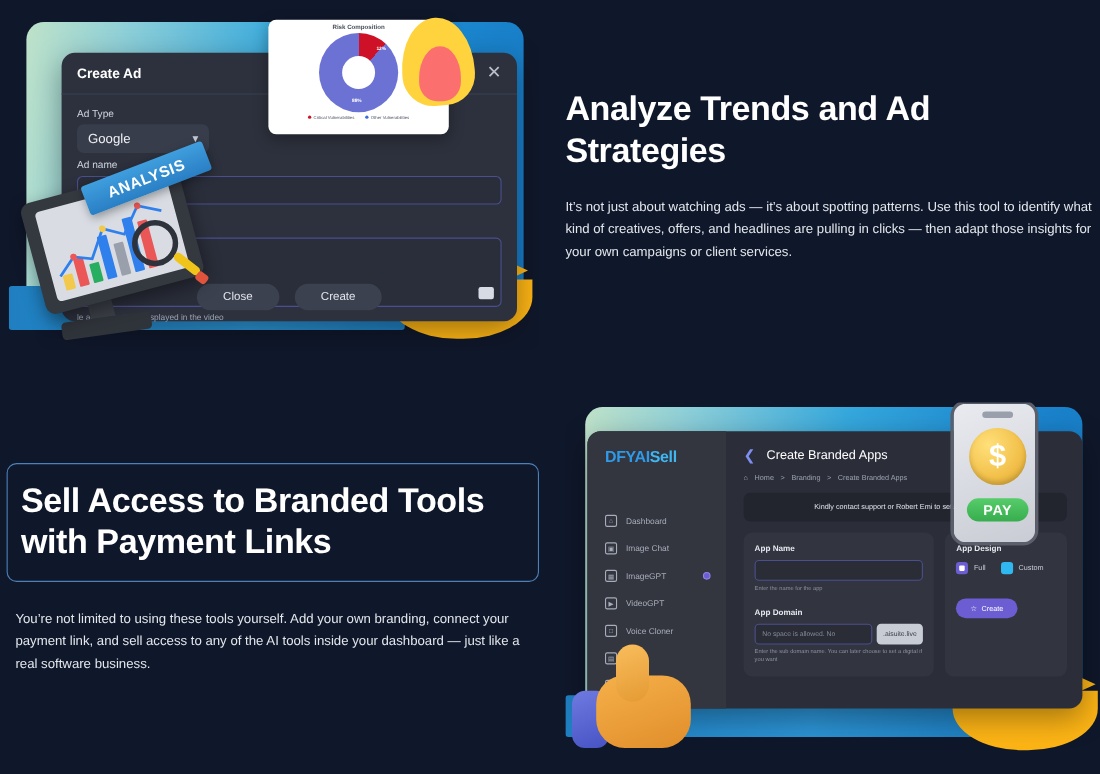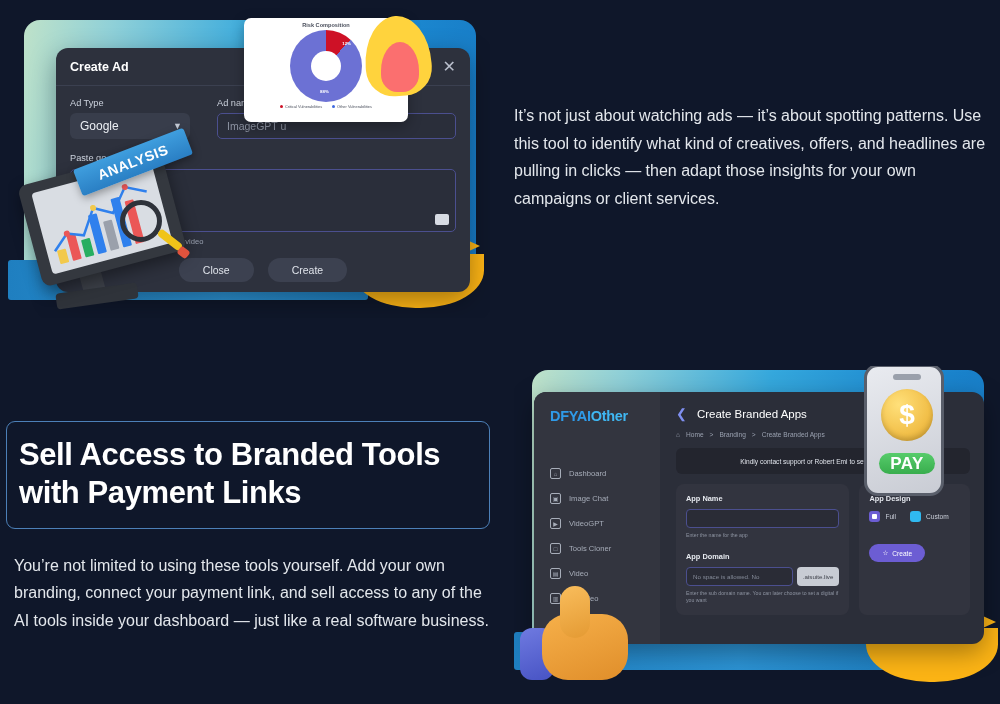--- a/index.html
+++ b/index.html
@@ -14,21 +14,21 @@
   
   .feature-title {
     color: #ffffff;
     font-size: 31px;
     font-weight: bold;
     letter-spacing: -0.4px;
     line-height: 1.22;
   }
   .feature-body {
     color: #e3e7ec;
-    font-size: 16px;
+    font-size: 12px;
     line-height: 1.73;
     font-weight: 400;
   }
 
   
   .tr-text { position: absolute; left: 514px; top: 80px; width: 480px; }
   .tr-text .feature-body { margin-top: 22px; }
 
   
   .bl-text { position: absolute; left: 6px; top: 421px; width: 484px; }
@@ -64,21 +64,21 @@
   
   .modal { left: 48px; top: 40px; width: 414px; height: 244px; background: #2d313d; }
   .modal-head {
     height: 38px; display: flex; align-items: center; justify-content: space-between;
     padding: 0 14px; border-bottom: 1px solid #3b4050;
   }
   .modal-title { color:#fff; font-size: 12.5px; font-weight: bold; }
   .x-icon { color:#b9bfcc; font-size: 16px; line-height: 1; }
   .modal-body { padding: 12px 14px 0 14px; }
   .fld-label { color:#cdd3de; font-size: 9.2px; margin-bottom: 5px; }
-  .row { display: flex; gap: 27px; }
+  .row { display: flex; gap: 6px; flex-direction: column; }
   .col-a { width: 120px; }
   .col-b { flex: 1; }
   .select {
     background: #383d4b; border-radius: 6px; height: 26px;
     display:flex; align-items:center; justify-content:space-between;
     padding: 0 8px 0 10px; color:#eceff4; font-size: 12px;
   }
   .chev { font-size: 9px; color:#c3c9d4; }
   .inp {
     background: #2a2e3a; border: 1px solid #4b4f8f; border-radius: 5px; height: 26px;
@@ -253,21 +253,21 @@
     position:absolute; left:14px; top:22px; width:52px; height:52px; border-radius:50%;
     background: radial-gradient(circle at 34% 30%, #ffe07a, #f2c04a 60%, #d8a22e 100%);
     box-shadow: inset 0 -3px 5px rgba(0,0,0,.16);
     display:flex; align-items:center; justify-content:center;
   }
   .coin span { color:#fff; font-size:28px; font-weight:bold; line-height:1; }
   .pay {
     position:absolute; left:12px; top:86px; width:56px; height:21px;
     background:linear-gradient(180deg,#57cc6b,#38ad4d); border-radius:11px;
     display:flex; align-items:center; justify-content:center;
-    color:#fff; font-size:17px; font-weight:bold; letter-spacing:.5px;
+    color:#fff; font-size:13px; font-weight:bold; letter-spacing:.5px;
   }
 
   
   .thumb { position:absolute; left:520px; top:584px; width:118px; height:108px; }
   .th-fist {
     position:absolute; left:22px; top:30px; width:86px; height:66px;
     background:linear-gradient(160deg,#f6b04a,#e08e2a); border-radius:26px;
   }
   .th-up {
     position:absolute; left:40px; top:2px; width:30px; height:52px;
@@ -372,58 +372,64 @@
         </div>
       </div>
       <div class="glass"></div>
       <div class="glass-handle"></div>
       <div class="glass-tip"></div>
       <div class="ribbon">ANALYSIS</div>
     </div>
   </div>
 
   <div class="tr-text">
+    <div class="feature-title">Analyze Trends and Ad Strategies</div>
     <div class="feature-body">It’s not just about watching ads — it’s about spotting patterns. Use this tool to identify what kind of creatives, offers, and headlines are pulling in clicks — then adapt those insights for your own campaigns or client services.</div>
   </div>
 
   <div class="bl-text">
     <div class="title-box">
       <div class="feature-title">Sell Access to Branded Tools with Payment Links</div>
     </div>
     <div class="feature-body">You’re not limited to using these tools yourself. Add your own branding, connect your payment link, and sell access to any of the AI tools inside your dashboard — just like a real software business.</div>
   </div>
 
   <div class="art art-br">
 
     <div class="plate" style="left:18px; top:4px; width:452px; height:286px;"></div>
     <div class="blue-bar" style="left:0px; top:266px; width:374px; height:38px; border-radius:3px;"></div>
     <div class="burst b1" style="left:352px; top:262px; width:132px; height:54px;"></div>
     <div class="yellow-tri" style="left:460px; top:246px; border-top:10px solid transparent; border-bottom:10px solid transparent; border-left:22px solid #fcb415;"></div>
 
     <div class="card dash" style="left:20px; top:26px; width:450px; height:252px;">
       <div class="dash-side" style="height:252px;">
         <div class="brand">
-          <span class="b1">DFYAI</span><span class="b2">Other</span>
+          <span class="b1">DFYAI</span><span class="b2">Sell</span>
         </div>
         <div class="nav">
           <div class="nav-item">
             <span class="nav-ico">⌂</span>
             <span>Dashboard</span>
           </div>
           <div class="nav-item">
             <span class="nav-ico">▣</span>
             <span>Image Chat</span>
           </div>
           <div class="nav-item">
+            <span class="nav-ico">▦</span>
+            <span>ImageGPT</span>
+            <span class="badge"></span>
+          </div>
+          <div class="nav-item">
             <span class="nav-ico">▶</span>
             <span>VideoGPT</span>
           </div>
           <div class="nav-item">
             <span class="nav-ico">□</span>
-            <span>Tools Cloner</span>
+            <span>Voice Cloner</span>
           </div>
           <div class="nav-item">
             <span class="nav-ico">▤</span>
             <span>Video</span>
           </div>
           <div class="nav-item">
             <span class="nav-ico">▥</span>
             <span>To Video</span>
           </div>
         </div>

